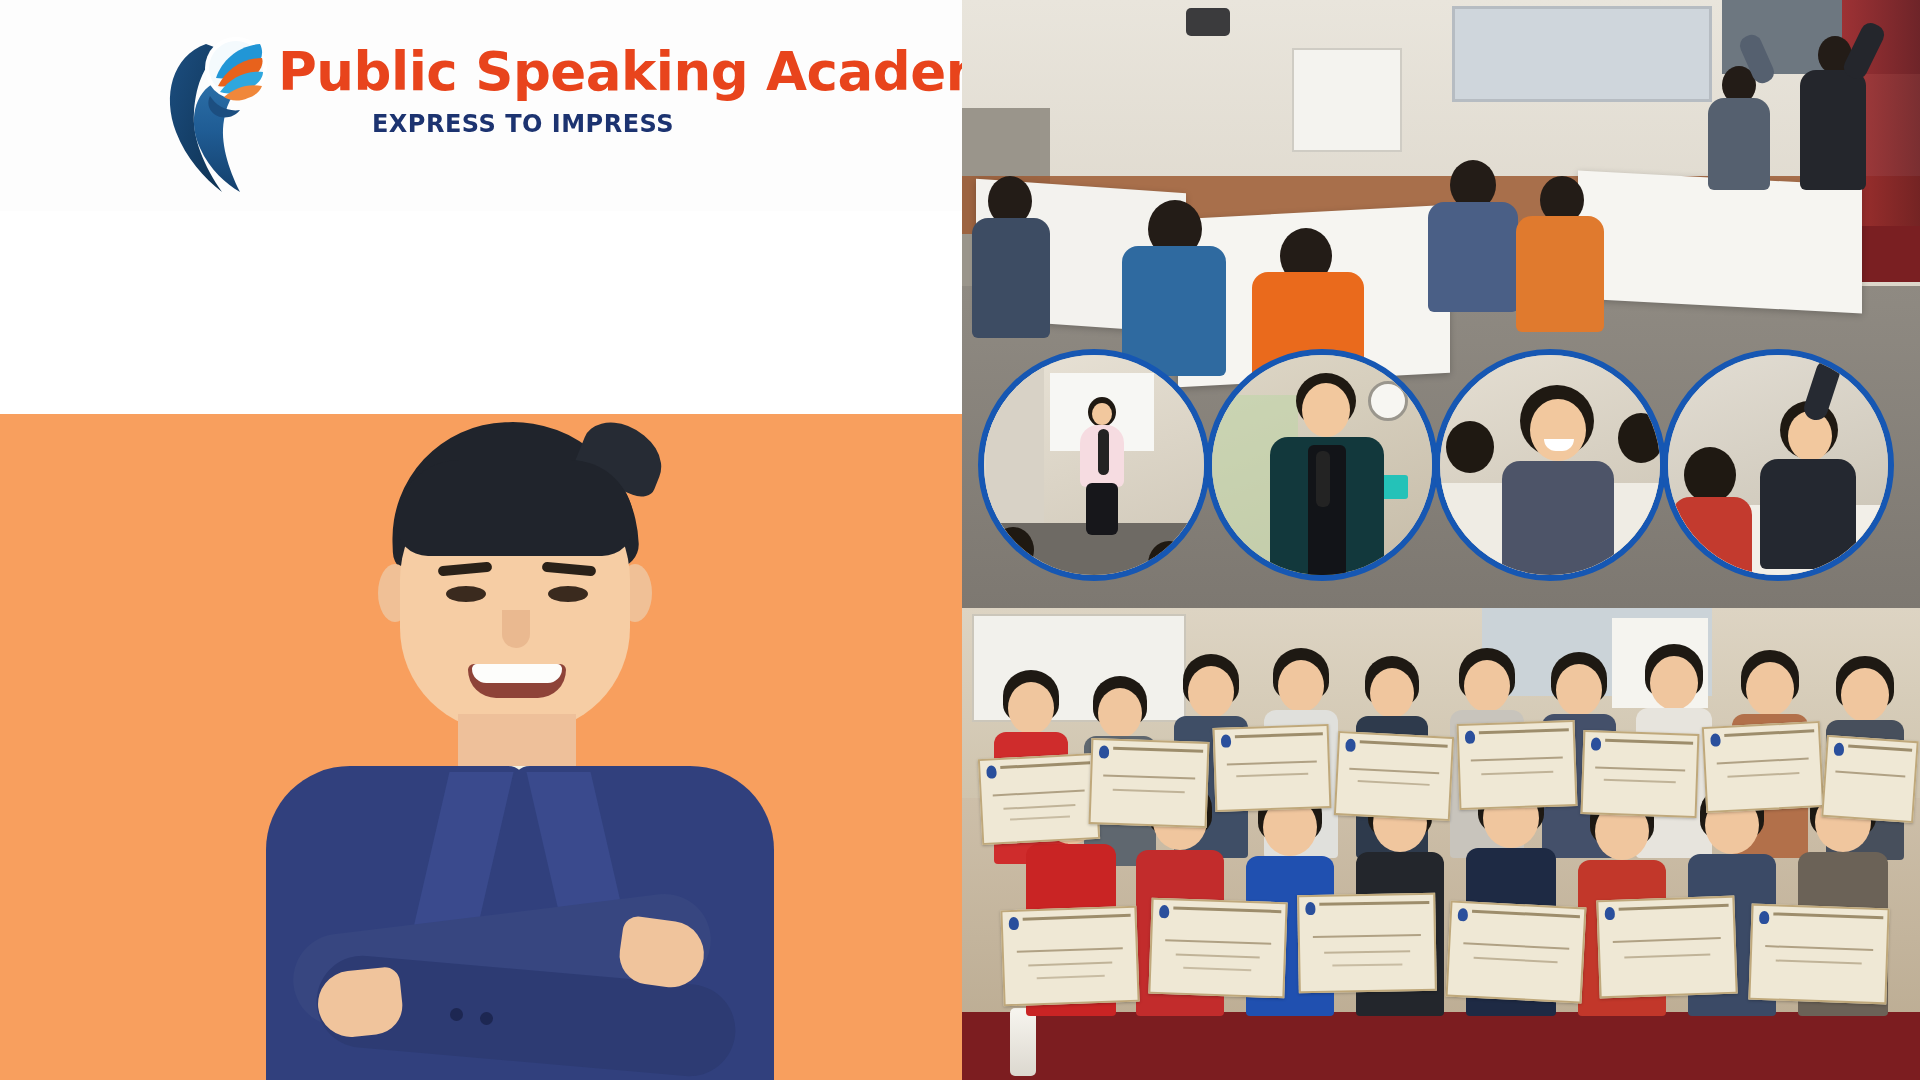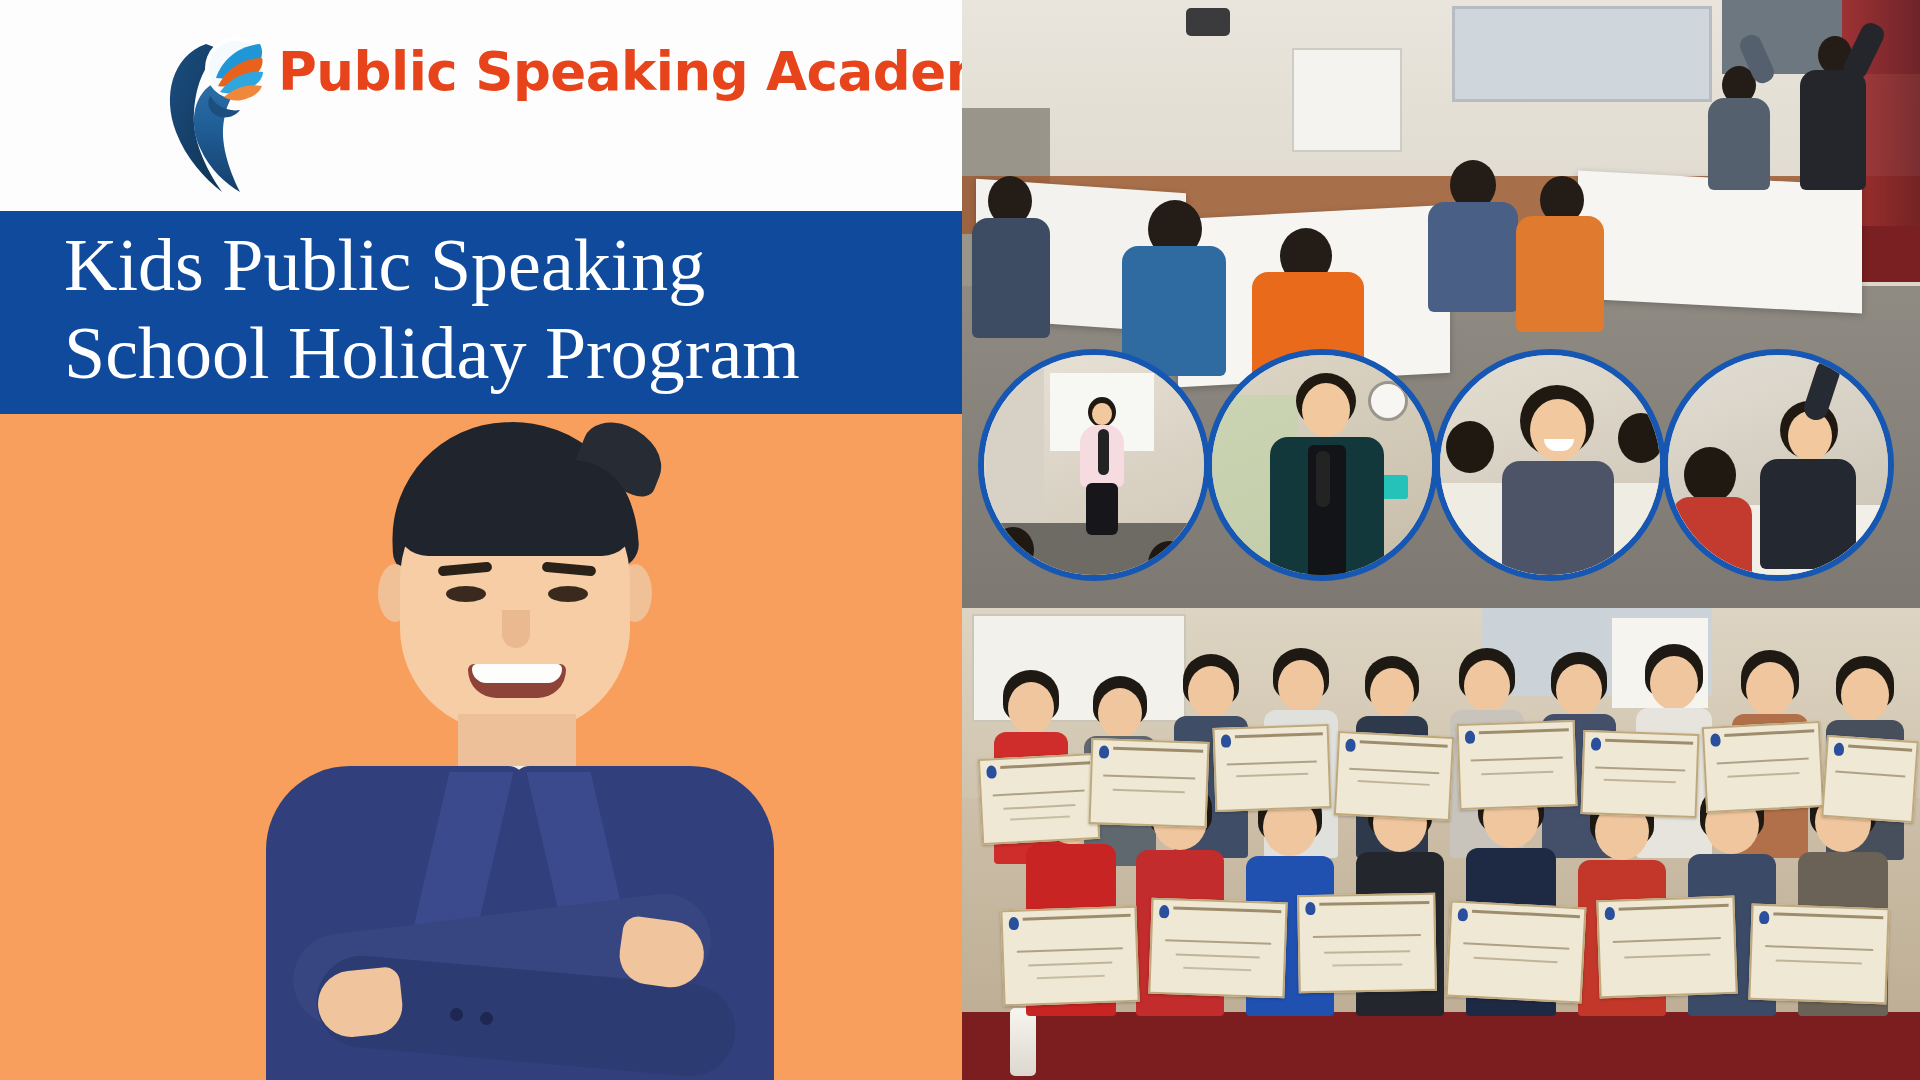--- a/index.html
+++ b/index.html
@@ -195,30 +195,25 @@
           <circle cx="76" cy="42" r="27" fill="#F4FAFD"></circle>
           <path d="M56 52 C62 34 78 20 100 18 C104 26 102 34 96 40 C84 50 68 54 56 52 Z" fill="#2196D6"></path>
           <path d="M58 60 C66 44 82 32 102 32 C104 38 100 46 94 50 C82 58 68 62 58 60 Z" fill="#E8621C"></path>
           <path d="M60 66 C70 52 86 44 103 46 C103 52 98 58 92 61 C81 67 68 69 60 66 Z" fill="#2FA7DE"></path>
           <path d="M64 71 C74 62 88 57 102 60 C100 66 94 70 88 72 C79 76 70 75 64 71 Z" fill="#F0873A"></path>
           <path d="M50 70 C56 80 68 86 80 84 C74 92 62 94 54 88 C48 83 47 76 50 70 Z" fill="#1C4E80"></path>
         </svg>
 
         <div class="logo-text-block">
           <div class="logo-title">Public Speaking Academy</div>
+          <div class="logo-tagline">EXPRESS TO IMPRESS</div>
         </div>
       </div>
     </div>
 
-    <div class="title-banner">
-      <div class="title-text">
-        <span class="title-line">Kids Public Speaking</span>
-        <span class="title-line">School Holiday Program</span>
-      </div>
-    </div>
 
     <div class="hero-area">
       <div class="presenter">
         <div class="ph-hair"></div>
         <div class="ph-hair-spike"></div>
         <div class="ph-ear-l"></div>
         <div class="ph-ear-r"></div>
         <div class="ph-face"></div>
         <div class="ph-fringe"></div>
         <div class="ph-brow-l"></div>

